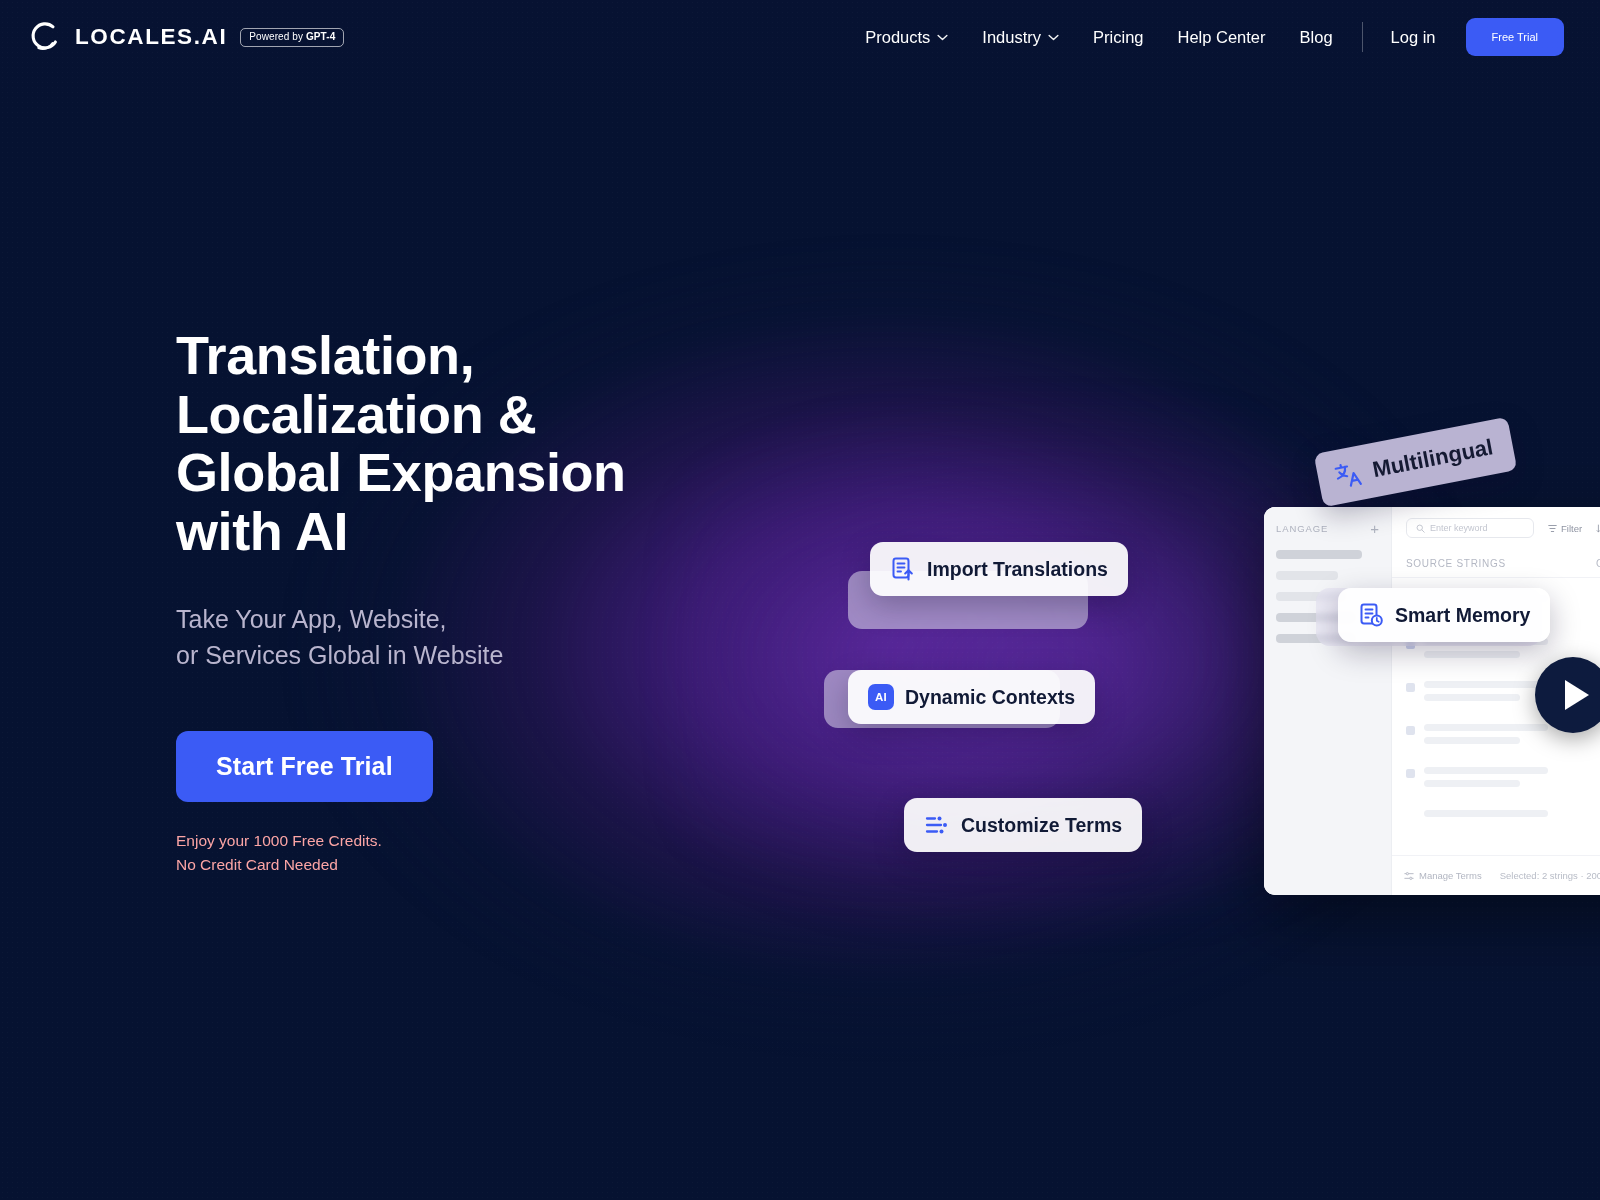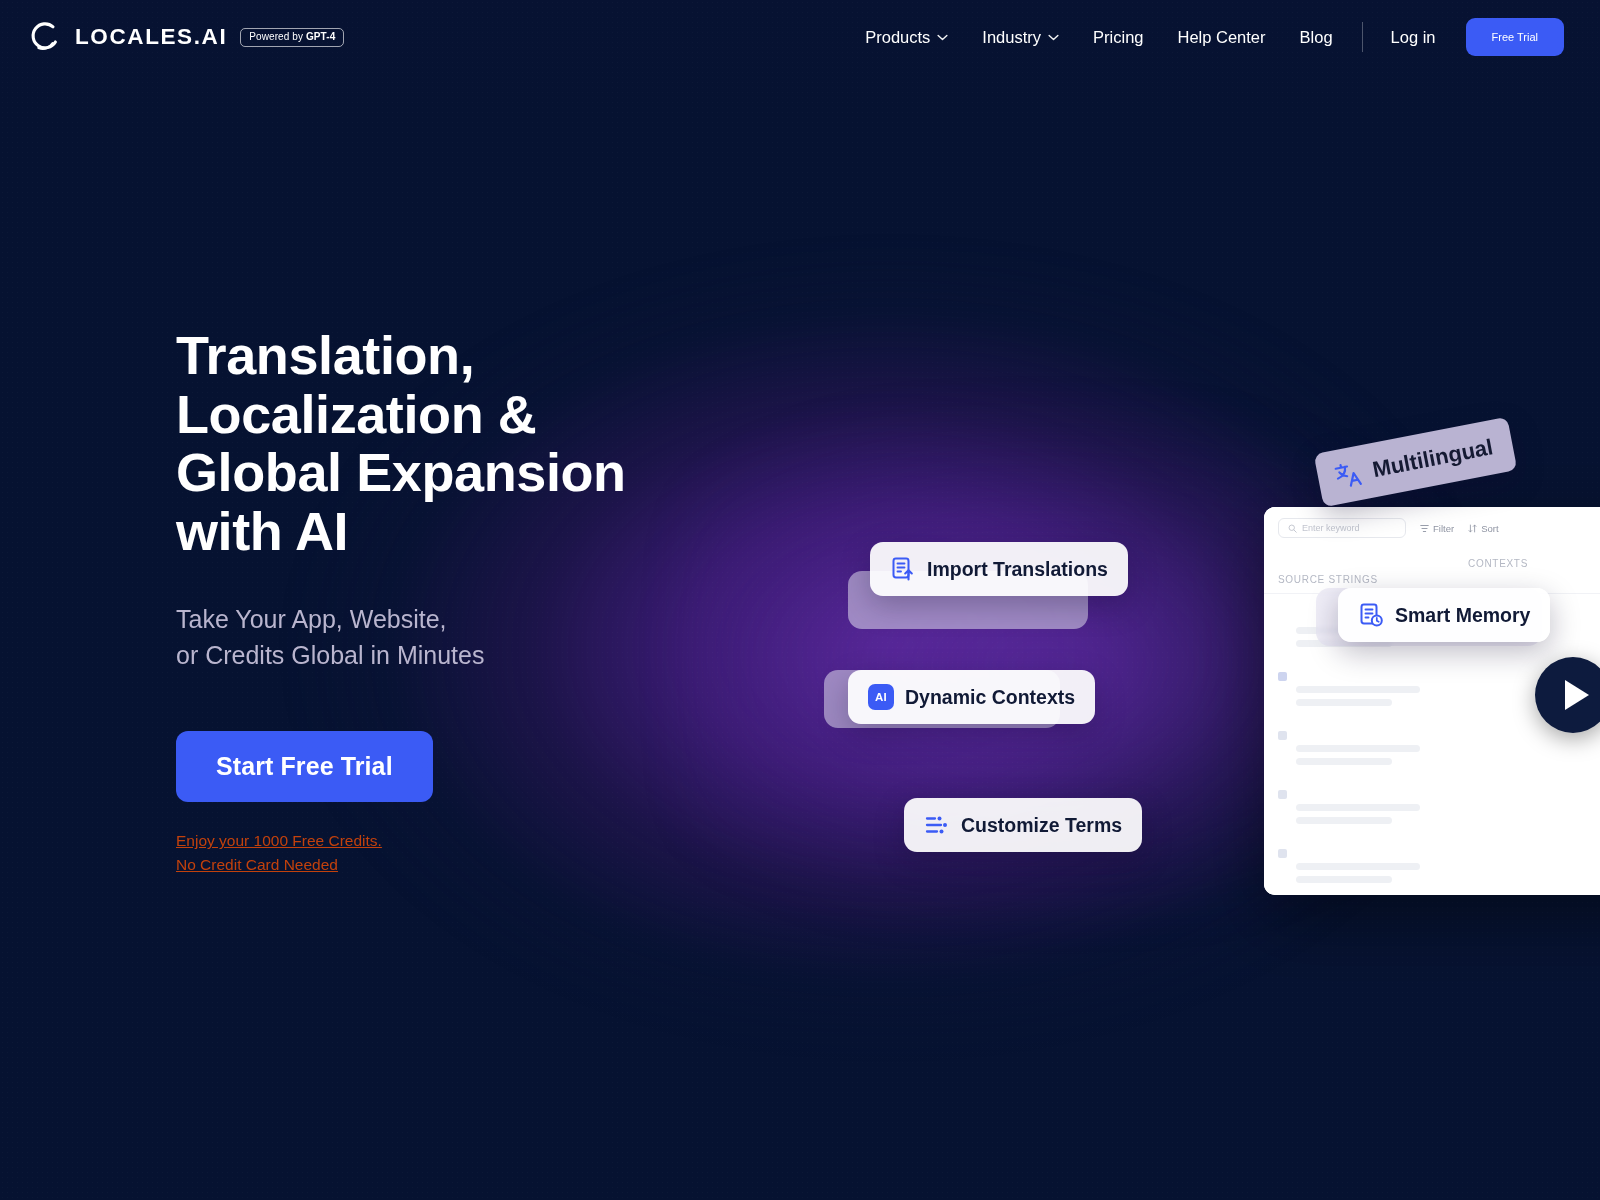--- a/index.html
+++ b/index.html
@@ -80,21 +80,21 @@
   .sub {
     margin-top:42px; color:#b9b5ce; font-size:25px; line-height:1.42;
     font-weight:400;
   }
   .cta {
     margin-top:58px; display:inline-block;
     background:#3B5BF5; color:#fff; font-size:25px; font-weight:600;
     border:none; border-radius:12px; padding:21px 40px; cursor:pointer;
     letter-spacing:.1px;
   }
-  .fineprint { margin-top:27px; color:#c2410c; font-size:15.5px; line-height:1.55;text-decoration:underline; }
+  .fineprint { margin-top:27px; color:#fca5a5; font-size:15.5px; line-height:1.55; }
 
   
   .hero-right { position:relative; flex:1; }
   .mock {
     position:absolute; left:548px; top:433px;
     width:620px; height:388px;
     background:#fff; border-radius:11px;
     box-shadow:0 22px 70px rgba(0,0,0,.42);
     overflow:hidden; display:flex; filter:saturate(.9);
   }
@@ -119,21 +119,21 @@
     padding:4px 9px; width:128px;
   }
   .search-box span { color:#c3c6d1; font-size:9px; }
   .tb-item { display:flex; align-items:center; gap:4px; color:#8f94a4; font-size:9.5px; white-space:nowrap; }
 
   .mock-cols {
     display:flex; padding:9px 14px 8px; flex:none; gap:0;
     border-bottom:1px solid #f1f2f6;
   }
   .mock-cols div { color:#b4b8c5; font-size:10px; letter-spacing:.7px; }
-  .c1 { width:190px;margin-top:16px; } .c2 { width:150px; }
+  .c1 { width:190px; } .c2 { width:150px; }
 
   .mock-rows { flex:1; padding:6px 14px 0; position:relative; }
   .mrow { display:flex; align-items:flex-start; padding:11px 0 12px; gap:0; }
   .mrow .ck { width:9px; height:9px; border-radius:2px; background:#dfe3ef; margin:2px 9px 0 0; flex:none; }
   .mcell { display:flex; flex-direction:column; gap:6px; }
   .bar { height:7px; border-radius:4px; background:#eef0f4; }
 
   .mock-foot {
     height:40px; flex:none; display:flex; align-items:center;
     padding:0 12px; gap:18px; border-top:1px solid #f1f2f6;
@@ -237,39 +237,50 @@
   <div class="hero-left">
     <h1>
       <span>Translation,</span><br>
       <span>Localization &amp;</span><br>
       <span>Global Expansion</span><br>
       <span>with AI</span>
     </h1>
 
     <p class="sub">
       <span>Take Your App, Website,</span><br>
-      <span>or Credits Global in Minutes</span>
+      <span>or Services Global in Website</span>
     </p>
 
     <button class="cta">Start Free Trial</button>
 
     <p class="fineprint">
       <span>Enjoy your 1000 Free Credits.</span><br>
       <span>No Credit Card Needed</span>
     </p>
   </div>
 
   <div class="hero-right">
 
     <div class="pill-glass" style="left:132px; top:497px; width:240px; height:58px;"></div>
     <div class="pill-glass" style="left:108px; top:596px; width:236px; height:58px;"></div>
     <div class="pill-glass" style="left:600px; top:514px; width:226px; height:58px;"></div>
 
     <div class="mock">
 
+      <div class="mock-side">
+        <div class="side-head">
+          <span class="side-title">LANGAGE</span>
+          <span class="side-plus">+</span>
+        </div>
+        <div class="lang-bar" style="width:86px;"></div>
+        <div class="lang-bar light" style="width:62px;"></div>
+        <div class="lang-bar light" style="width:70px;"></div>
+        <div class="lang-bar" style="width:78px;"></div>
+        <div class="lang-bar" style="width:78px;"></div>
+      </div>
 
       <div class="mock-main">
 
         <div class="mock-toolbar">
           <div class="search-box">
             <svg width="9" height="9" viewBox="0 0 12 12">
                 <circle cx="5" cy="5" r="3.6" fill="none" stroke="#c3c6d1" stroke-width="1.3"></circle>
                 <path d="M7.8 7.8 11 11" stroke="#c3c6d1" stroke-width="1.3" stroke-linecap="round"></path>
               </svg>
             <span>Enter keyword</span>

